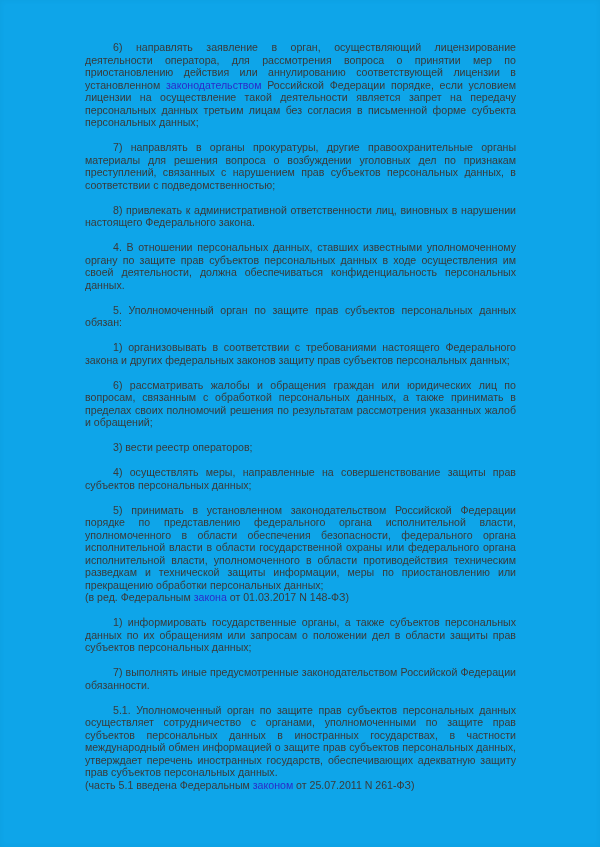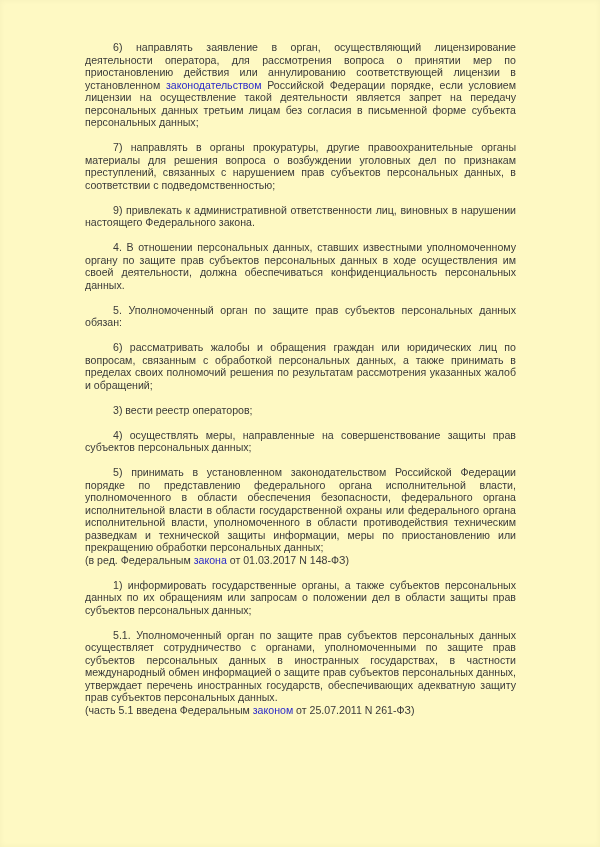--- a/index.html
+++ b/index.html
@@ -39,29 +39,31 @@
     text-indent: 0;
   }
   .doc-link {
     text-decoration: none;
     cursor: pointer;
   }
 </style>
 </head>
 <body>
 
-<div class="page" style="background: #fef9c3; color: rgb(58, 58, 58);">
+<div class="page" style="background: #0ea5e9; color: rgb(58, 58, 58);">
   <div>
       <p class="para body first"><span>6) направлять заявление в орган, осуществляющий лицензирование деятельности оператора, для рассмотрения вопроса о принятии мер по приостановлению действия или аннулированию соответствующей лицензии в установленном </span><a class="doc-link" style="color: rgb(43, 43, 201);">законодательством</a><span> Российской Федерации порядке, если условием лицензии на осуществление такой деятельности является запрет на передачу персональных данных третьим лицам без согласия в письменной форме субъекта персональных данных;</span></p>
       <p class="para body"><span>7) направлять в органы прокуратуры, другие правоохранительные органы материалы для решения вопроса о возбуждении уголовных дел по признакам преступлений, связанных с нарушением прав субъектов персональных данных, в соответствии с подведомственностью;</span></p>
-      <p class="para body"><span>9) привлекать к административной ответственности лиц, виновных в нарушении настоящего Федерального закона.</span></p>
+      <p class="para body"><span>8) привлекать к административной ответственности лиц, виновных в нарушении настоящего Федерального закона.</span></p>
       <p class="para body"><span>4. В отношении персональных данных, ставших известными уполномоченному органу по защите прав субъектов персональных данных в ходе осуществления им своей деятельности, должна обеспечиваться конфиденциальность персональных данных.</span></p>
       <p class="para body"><span>5. Уполномоченный орган по защите прав субъектов персональных данных обязан:</span></p>
+      <p class="para body"><span>1) организовывать в соответствии с требованиями настоящего Федерального закона и других федеральных законов защиту прав субъектов персональных данных;</span></p>
       <p class="para body"><span>6) рассматривать жалобы и обращения граждан или юридических лиц по вопросам, связанным с обработкой персональных данных, а также принимать в пределах своих полномочий решения по результатам рассмотрения указанных жалоб и обращений;</span></p>
       <p class="para body"><span>3) вести реестр операторов;</span></p>
       <p class="para body"><span>4) осуществлять меры, направленные на совершенствование защиты прав субъектов персональных данных;</span></p>
       <p class="para body"><span>5) принимать в установленном законодательством Российской Федерации порядке по представлению федерального органа исполнительной власти, уполномоченного в области обеспечения безопасности, федерального органа исполнительной власти в области государственной охраны или федерального органа исполнительной власти, уполномоченного в области противодействия техническим разведкам и технической защиты информации, меры по приостановлению или прекращению обработки персональных данных;</span></p>
       <p class="para note"><span>(в ред. Федеральным </span><a class="doc-link" style="color: rgb(43, 43, 201); text-align: center;">закона</a><span> от 01.03.2017 N 148-ФЗ)</span></p>
       <p class="para body"><span>1) информировать государственные органы, а также субъектов персональных данных по их обращениям или запросам о положении дел в области защиты прав субъектов персональных данных;</span></p>
+      <p class="para body"><span>7) выполнять иные предусмотренные законодательством Российской Федерации обязанности.</span></p>
       <p class="para body"><span>5.1. Уполномоченный орган по защите прав субъектов персональных данных осуществляет сотрудничество с органами, уполномоченными по защите прав субъектов персональных данных в иностранных государствах, в частности международный обмен информацией о защите прав субъектов персональных данных, утверждает перечень иностранных государств, обеспечивающих адекватную защиту прав субъектов персональных данных.</span></p>
       <p class="para note"><span>(часть 5.1 введена Федеральным </span><a class="doc-link" style="color: rgb(43, 43, 201);">законом</a><span> от 25.07.2011 N 261-ФЗ)</span></p>
     </div>
 </div>
 
 </body></html>

